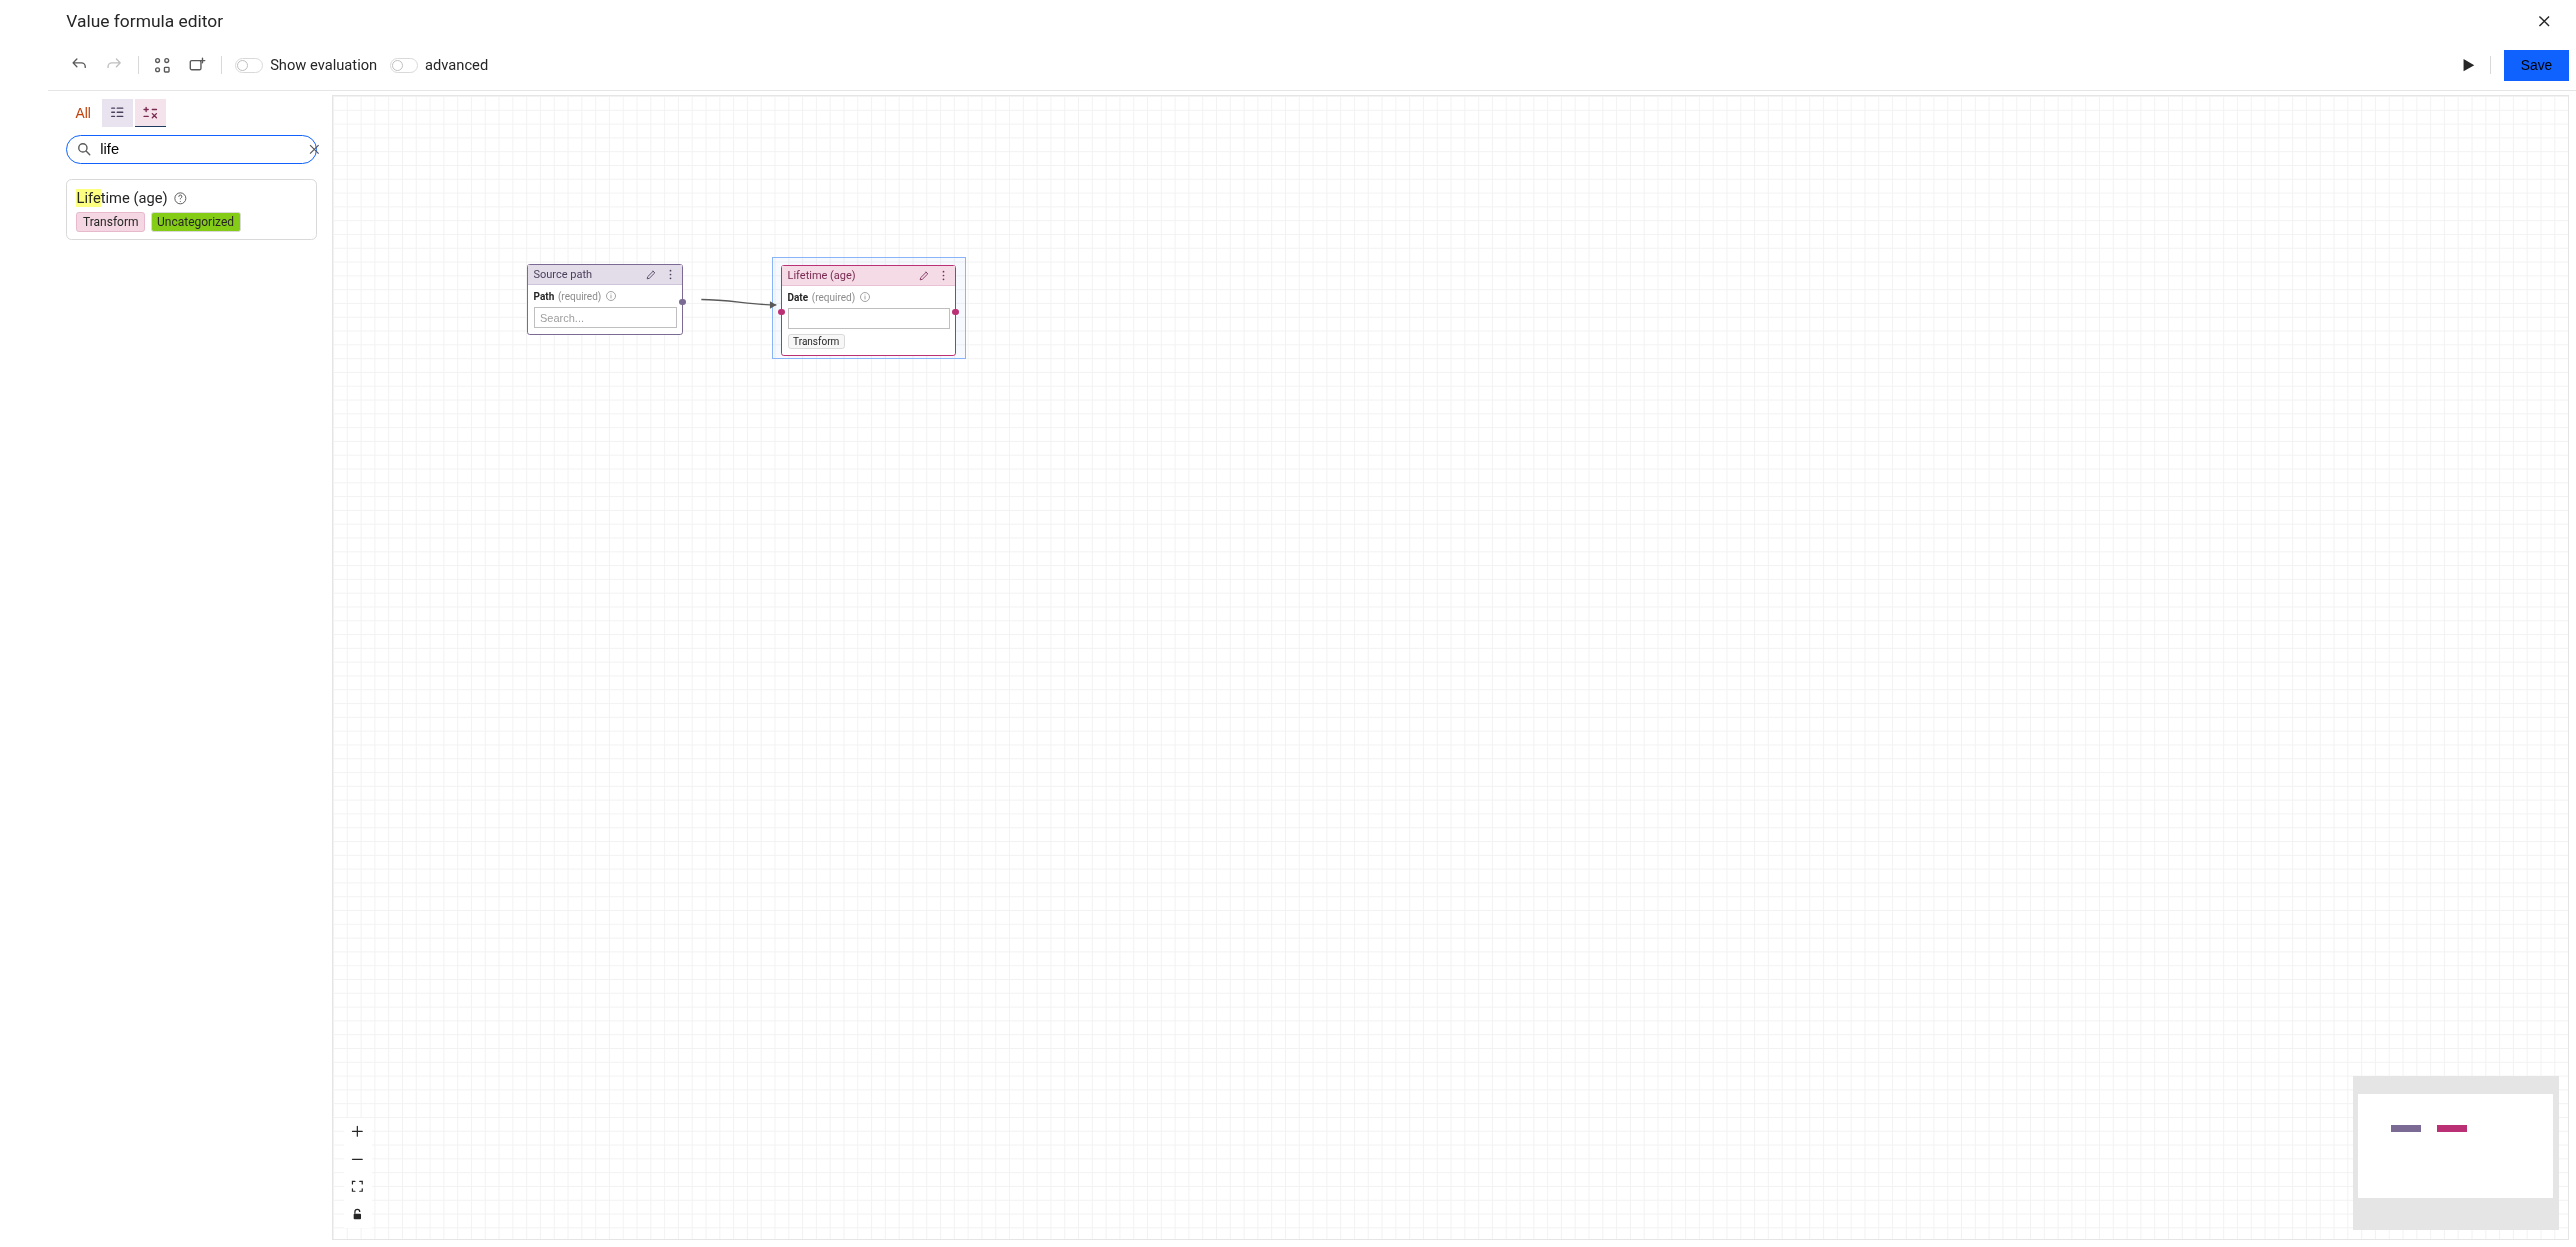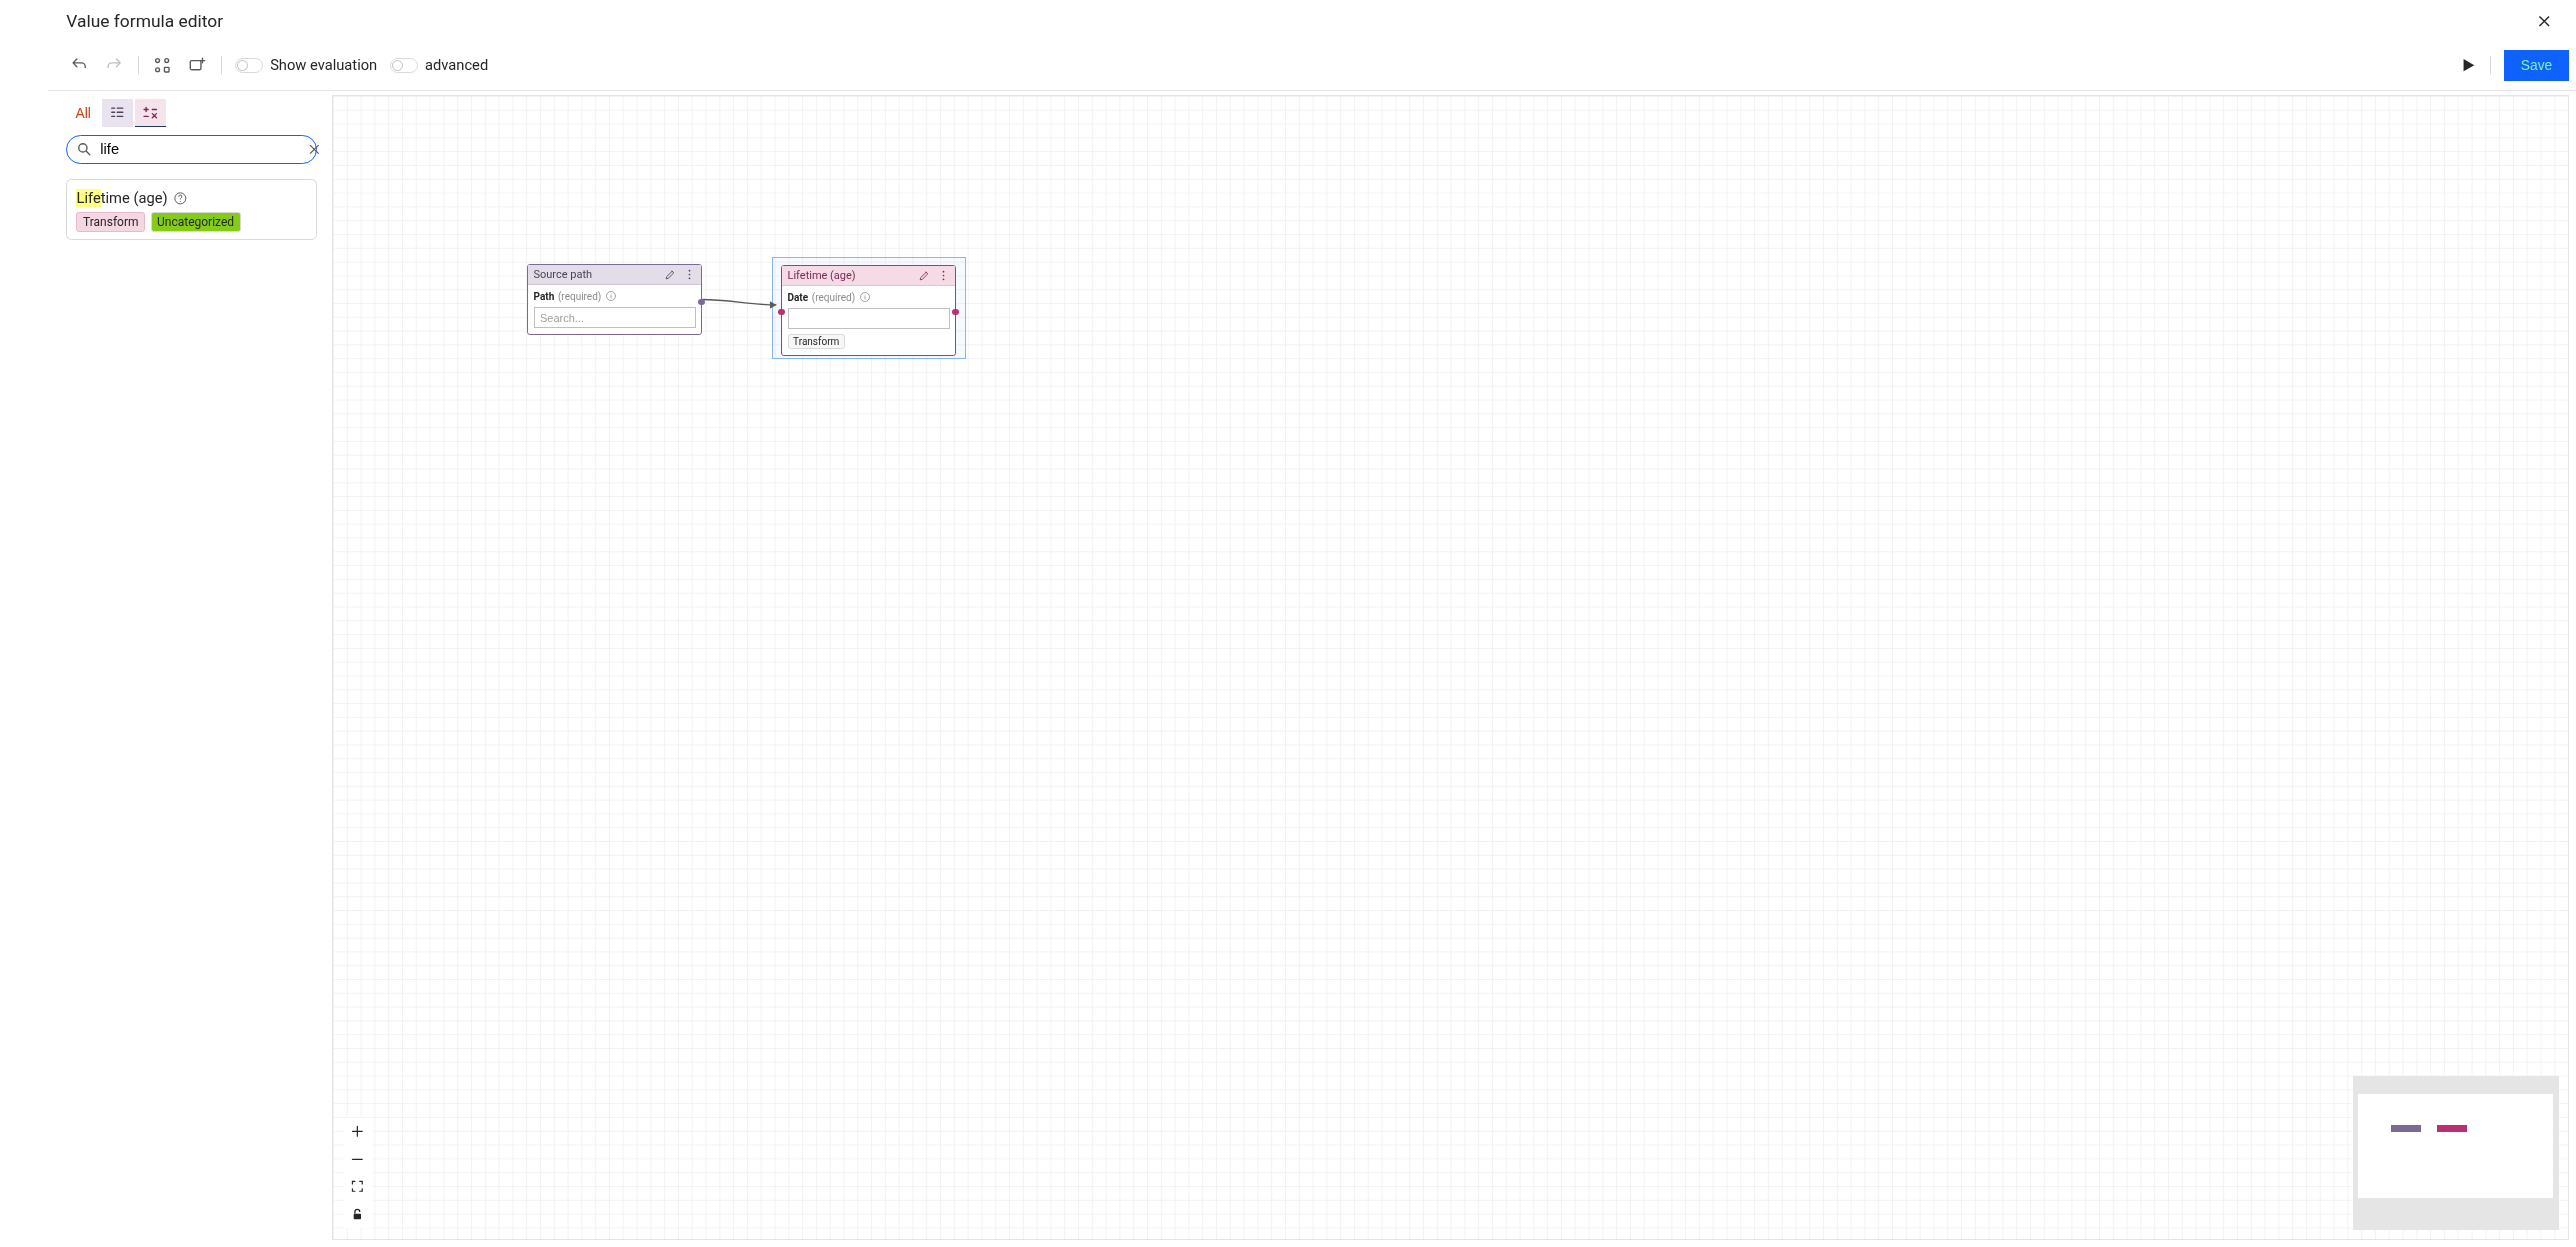--- a/index.html
+++ b/index.html
@@ -71,21 +71,21 @@
     border-radius: 50%;
   }
   .toggle-label { font-size: 14.7px; color: #262626; }
   .toolbar-right { margin-left: auto; display: flex; align-items: center; gap: 13px; }
   .play-btn {
     background: none; border: none; cursor: pointer;
     color: #262626;
     display: flex; align-items: center;
   }
   .save-btn {
-    background: #0f62fe; color: #86efac; border: none;
+    background: #0f62fe; color: #000000; border: none;
     font-size: 13.8px; padding: 8.3px 16.5px; cursor: pointer;
   }
 
   
   .body {
     flex: 1;
     display: flex;
     min-height: 0;
   }
 
@@ -177,21 +177,21 @@
   .node {
     position: absolute;
     border-radius: 2.8px;
     background: #fff;
     display: flex;
     flex-direction: column;
   }
   .node-purple {
     border: 1.8px solid #7b6a94;
     left: 194px; top: 168px;
-    width: 175px;
+    width: 156px;
   }
   .node-pink {
     border: 1.8px solid #bb3075;
     left: 448px; top: 169px;
     width: 175px;
   }
   .node-header {
     display: flex;
     align-items: center;
     justify-content: space-between;

